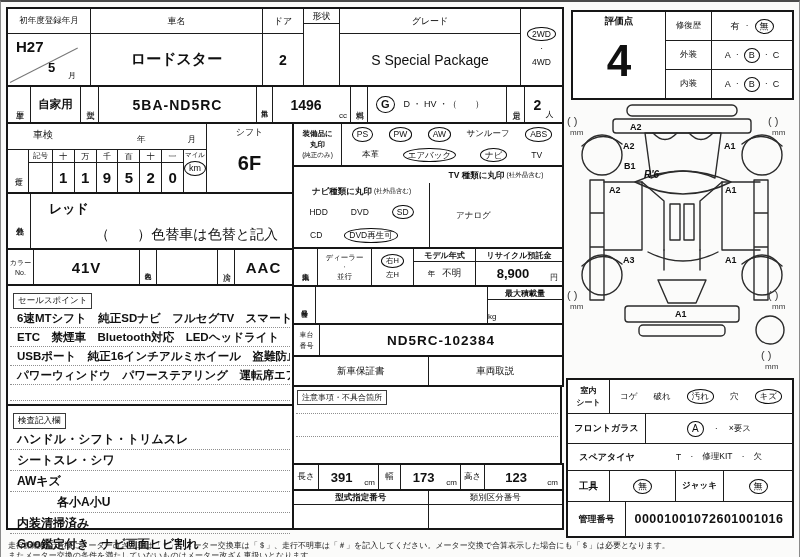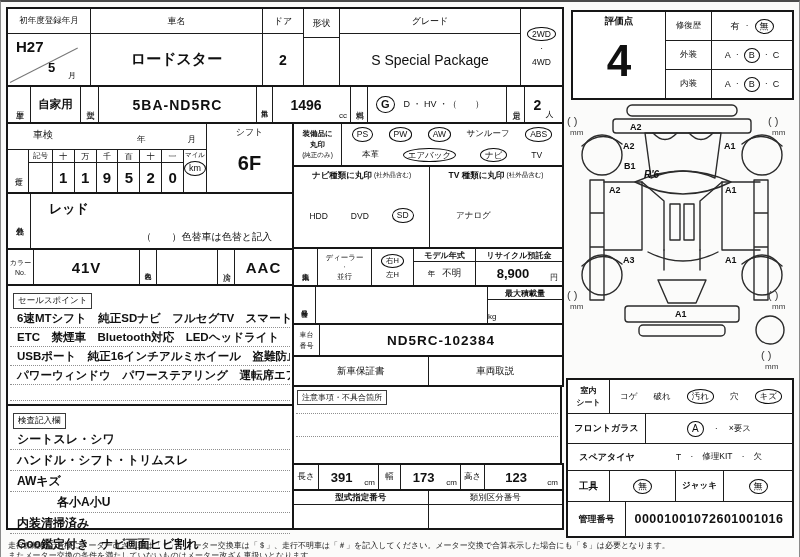--- a/index.html
+++ b/index.html
@@ -44,21 +44,21 @@
     </div>
     <div class="col br" style="width:172px;">
       <div class="hdr bb" style="height:25px;">車名</div>
       <div class="c" style="flex:1;font-size:15px;font-weight:bold;">ロードスター</div>
     </div>
     <div class="col br" style="width:41px;">
       <div class="hdr bb" style="height:25px;">ドア</div>
       <div class="c val" style="flex:1;">2</div>
     </div>
     <div class="col br" style="width:36px;">
-      <div class="hdr bb" style="height:29px;text-align:center;">形状</div>
+      <div class="hdr bb" style="height:15px;text-align:center;">形状</div>
       <div class="c" style="flex:1;"></div>
     </div>
     <div class="col br" style="width:181px;">
       <div class="hdr bb" style="height:25px;">グレード</div>
       <div class="c" style="flex:1;font-size:14px;">S Special Package</div>
     </div>
     <div class="col c" style="flex:1;gap:3px;">
       <span class="circ" style="font-size:8.5px;">2WD</span>
       <span style="font-size:7px;">・</span>
       <span style="font-size:8.5px;">4WD</span>
@@ -133,21 +133,21 @@
     <div class="col" style="flex:1;">
       <div class="hdr" style="height:16px;font-family:Liberation Mono, monospace;">シフト</div>
       <div class="c" style="flex:1;font-size:20px;font-weight:bold;padding-bottom:6px;">6F</div>
     </div>
   </div>
 
   <div class="abs box flex" style="left:5px;top:190px;width:288px;height:58px;">
     <div class="vl br" style="width:23px;">外装色</div>
     <div style="flex:1;position:relative;">
       <span class="abs" style="left:18px;top:6px;font-size:13px;font-weight:bold;">レッド</span>
-      <span class="abs" style="right:20px;bottom:4px;font-size:10px;">（　　）色替車は色替と記入</span>
+      <span class="abs" style="right:14px;bottom:4px;font-size:14px;">（　　）色替車は色替と記入</span>
     </div>
   </div>
 
   <div class="abs box flex" style="left:5px;top:246px;width:288px;height:38px;">
     <div class="col c br" style="width:26px;gap:1px;">
       <span style="font-size:7px;">カラー</span>
       <span style="font-size:7px;">No.</span>
     </div>
     <div class="c br" style="width:106px;font-size:15px;font-weight:bold;letter-spacing:1px;">41V</div>
     <div class="vl br" style="width:17px;font-size:7px;">内装色</div>
@@ -160,22 +160,22 @@
     <span class="tagbox" style="margin-left:3px;">セールスポイント</span>
     <div class="line-item dotl">6速MTシフト　純正SDナビ　フルセグTV　スマートキー</div>
     <div class="line-item dotl">ETC　禁煙車　Bluetooth対応　LEDヘッドライト</div>
     <div class="line-item dotl">USBポート　純正16インチアルミホイール　盗難防止装置</div>
     <div class="line-item dotl">パワーウィンドウ　パワーステアリング　運転席エアバッグ</div>
     <div class="dotl" style="height:16px;"></div>
   </div>
 
   <div class="abs box" style="left:5px;top:402px;width:288px;height:126px;padding:3px 2px 0 2px;">
     <span class="tagbox" style="margin-left:3px;">検査記入欄</span>
+    <div class="line-item dotl" style="font-size:12px;">ハンドル・シフト・トリムスレ</div>
     <div class="line-item dotl" style="font-size:12px;">シートスレ・シワ</div>
-    <div class="line-item dotl" style="font-size:12px;">ハンドル・シフト・トリムスレ</div>
     <div class="line-item dotl" style="font-size:12px;">AWキズ</div>
     <div class="line-item dotl" style="font-size:12px;margin-left:40px;">各小A小U</div>
     <div class="line-item dotl" style="font-size:12px;">内装清掃済み</div>
     <div class="line-item" style="font-size:12px;">Goo鑑定付き　ナビ画面ヒビ割れ</div>
   </div>
 
   <div class="abs box flex" style="left:291px;top:120px;width:272px;height:45px;">
     <div class="col c br" style="width:48px;gap:1px;">
       <span style="font-size:7.5px;font-weight:bold;">装備品に</span>
       <span style="font-size:7.5px;font-weight:bold;">丸印</span>
@@ -192,29 +192,33 @@
       <div class="flex" style="flex:1;align-items:center;justify-content:space-around;padding:0 8px;">
         <span style="font-size:8.5px;">本革</span>
         <span class="circ" style="font-size:8.5px;">エアバック</span>
         <span class="circ" style="font-size:8.5px;">ナビ</span>
         <span style="font-size:8.5px;">TV</span>
       </div>
     </div>
   </div>
 
   <div class="abs box flex" style="left:291px;top:163px;width:272px;height:84px;">
-    <div class="col br" style="width:136px;">
+    <div class="col br" style="width:136px;margin-top:16px;">
       <div class="hdr" style="height:17px;gap:2px;">
         <span style="font-size:8.5px;font-weight:bold;">ナビ種類に丸印</span>
         <span style="font-size:6.5px;">(社外品含む)</span>
       </div>
       <div class="flex" style="flex:1;align-items:center;justify-content:space-around;padding:0 4px;">
         <span style="font-size:8.5px;">HDD</span>
         <span style="font-size:8.5px;">DVD</span>
         <span class="circ" style="font-size:8.5px;">SD</span>
+      </div>
+      <div class="flex" style="flex:1;align-items:center;gap:22px;padding-left:16px;">
+        <span style="font-size:8.5px;">CD</span>
+        <span class="circ" style="font-size:8.5px;">DVD再生可</span>
       </div>
     </div>
     <div class="col" style="flex:1;">
       <div class="hdr" style="height:17px;gap:2px;">
         <span style="font-size:8.5px;font-weight:bold;">TV 種類に丸印</span>
         <span style="font-size:6.5px;">(社外品含む)</span>
       </div>
       <div class="flex" style="flex:1;align-items:center;padding-left:26px;">
         <span style="font-size:8.5px;">アナログ</span>
       </div>

